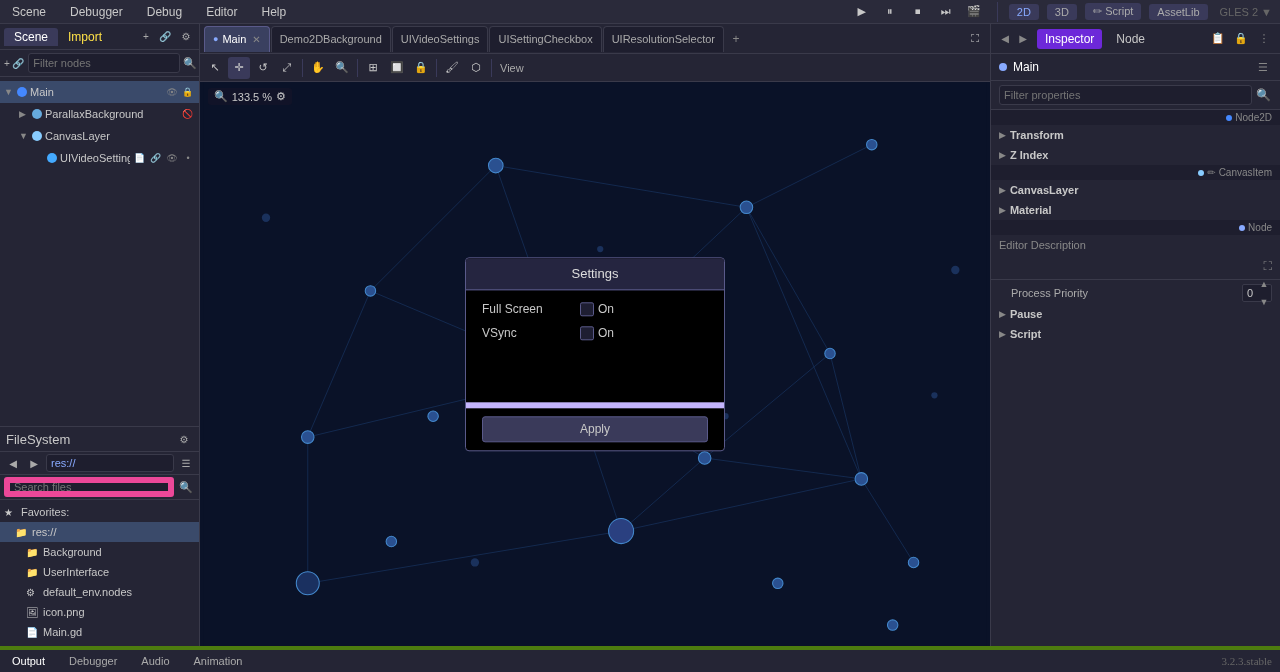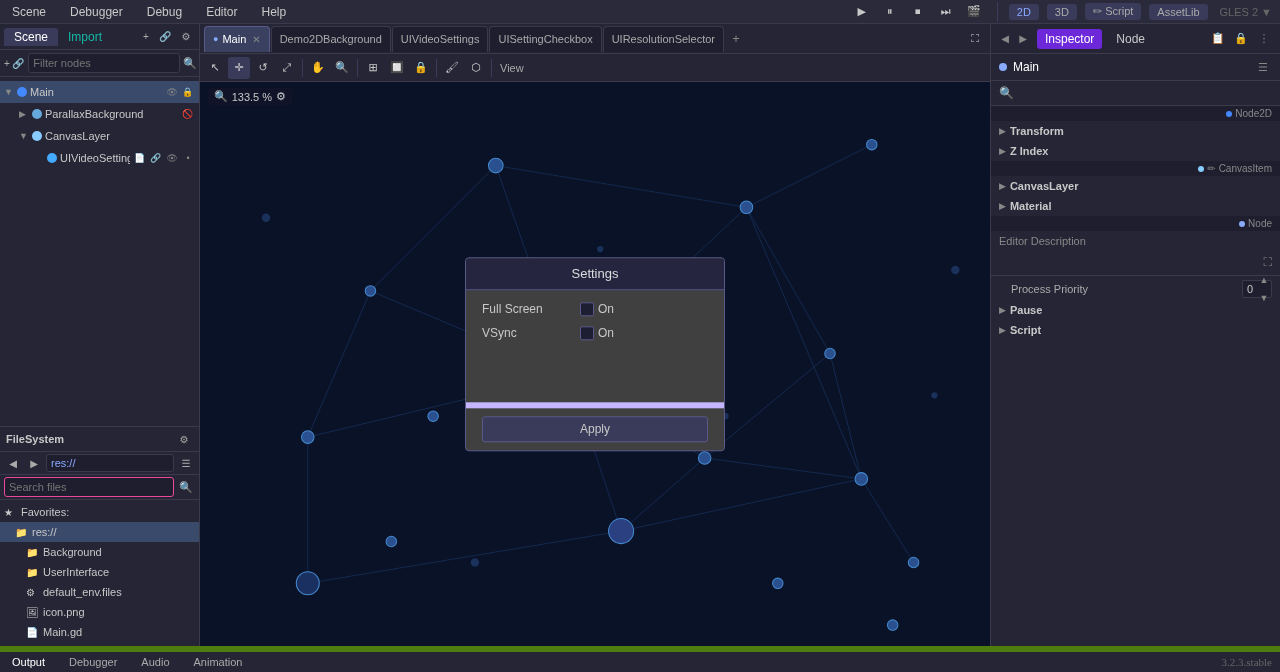--- a/index.html
+++ b/index.html
@@ -81,21 +81,21 @@
       display: flex;
       background: #252535;
       border-bottom: 1px solid #3a3a4a;
       align-items: center;
       height: 26px;
       padding: 0 4px;
     }
     .panel-tab {
       padding: 2px 10px;
       cursor: pointer;
-      color: #14b8a6;
+      color: #fde047;
       font-size: 12px;
       border-radius: 3px 3px 0 0;
     }
     .panel-tab.active { background: #3a3a5a; color: #fff; }
     .panel-actions {
       margin-left: auto;
       display: flex;
       align-items: center;
       gap: 2px;
     }
@@ -164,21 +164,21 @@
       display: flex;
       flex-direction: column;
     }
     .fs-header {
       display: flex;
       align-items: center;
       padding: 3px 6px;
       border-bottom: 1px solid #3a3a4a;
       gap: 4px;
     }
-    .fs-title { font-size: 11px; font-weight: bold; flex: 1; }
+    .fs-title { font-size: 13px; font-weight: normal; flex: 1; }
     .fs-nav {
       display: flex;
       align-items: center;
       padding: 2px 4px;
       gap: 3px;
       border-bottom: 1px solid #3a3a4a;
     }
     .fs-path {
       flex: 1;
       background: #1e1e2e;
@@ -191,21 +191,21 @@
     .fs-search-bar {
       display: flex;
       align-items: center;
       padding: 2px 4px;
       gap: 3px;
       border-bottom: 1px solid #3a3a4a;
     }
     .fs-search-input {
       flex: 1;
       background: #1e1e2e;
-      border: 1px solid #ec4899;
+      border: 6px solid #ec4899;
       border-radius: 3px;
       color: #c8c8c8;
       padding: 2px 4px;
       font-size: 11px;
       height: 20px;
     }
     .fs-tree { flex: 1; overflow-y: auto; padding: 2px 0; }
     .fs-item {
       display: flex;
       align-items: center;
@@ -293,21 +293,21 @@
       font-size: 11px;
       color: #c8c8c8;
     }
 
     
     .settings-dialog {
       position: absolute;
       top: 50%;
       left: 50%;
       transform: translate(-50%, -55%);
-      background: #404040;
+      background: #000000;
       border: 1px solid #5a5a8a;
       border-radius: 4px;
       width: 260px;
       overflow: hidden;
     }
     .dialog-title {
       background: #252540;
       border-bottom: 1px solid #5a5a8a;
       padding: 8px 12px;
       font-size: 13px;
@@ -466,21 +466,21 @@
       padding: 4px 8px;
       font-size: 11px;
       color: #888;
     }
 
     
     .bottom-panel {
       display: flex;
       align-items: center;
       background: #252535;
-      border-top: 6px solid #4d7c0f;
+      border-top: 4px solid #4d7c0f;
       height: 26px;
       padding: 0 8px;
       gap: 16px;
       flex-shrink: 0;
     }
     .bottom-tab {
       font-size: 11px;
       color: #aaa;
       cursor: pointer;
       padding: 2px 4px;
@@ -630,21 +630,21 @@
         <div class="fs-item">
           <span class="fs-indent"></span>
           <span class="fs-indent"></span>
           <span class="fs-icon">📁</span>
           <span class="fs-label">UserInterface</span>
         </div>
         <div class="fs-item">
           <span class="fs-indent"></span>
           <span class="fs-indent"></span>
           <span class="fs-icon">⚙</span>
-          <span class="fs-label">default_env.files</span>
+          <span class="fs-label">default_env.nodes</span>
         </div>
         <div class="fs-item">
           <span class="fs-indent"></span>
           <span class="fs-indent"></span>
           <span class="fs-icon">🖼</span>
           <span class="fs-label">icon.png</span>
         </div>
         <div class="fs-item">
           <span class="fs-indent"></span>
           <span class="fs-indent"></span>
@@ -816,20 +816,21 @@
       </div>
     </div>
 
     <div class="inspector-node-header">
       <span class="node-dot"></span>
       <span class="node-name">Main</span>
       <span class="rp-icon-btn">☰</span>
     </div>
 
     <div class="filter-props">
+      <input type="text" placeholder="Filter properties" style="">
       <span class="filter-search-btn">🔍</span>
     </div>
 
     <div class="inspector-body">
 
       <div style="display:flex;align-items:center;padding:2px 8px;background:#1e1e2e;">
         <span style="font-size:10px;color:#888;margin-left:auto;display:flex;align-items:center;gap:3px;text-align:center;">
           <span style="width:6px;height:6px;border-radius:50%;background:#4488ff;display:inline-block;"></span>
           <span>Node2D</span>
         </span>

